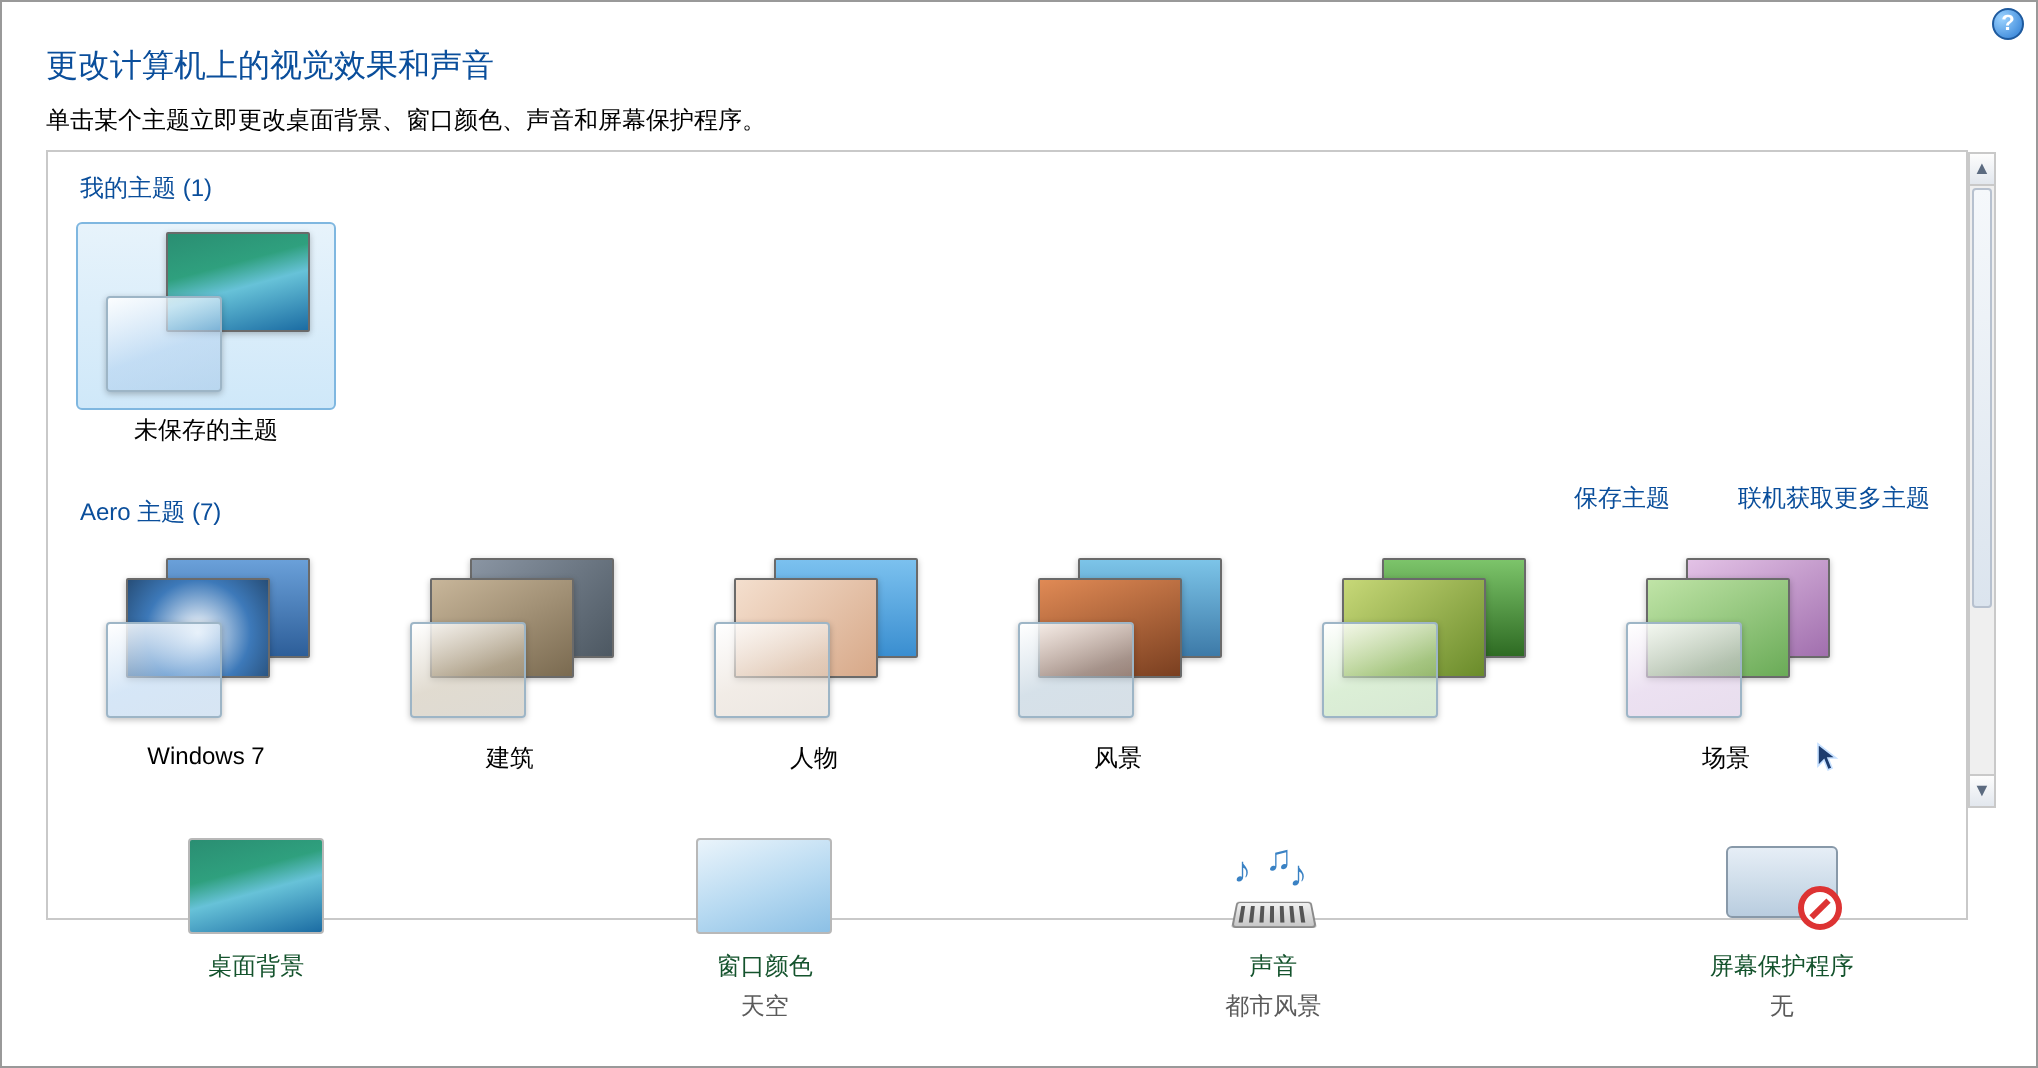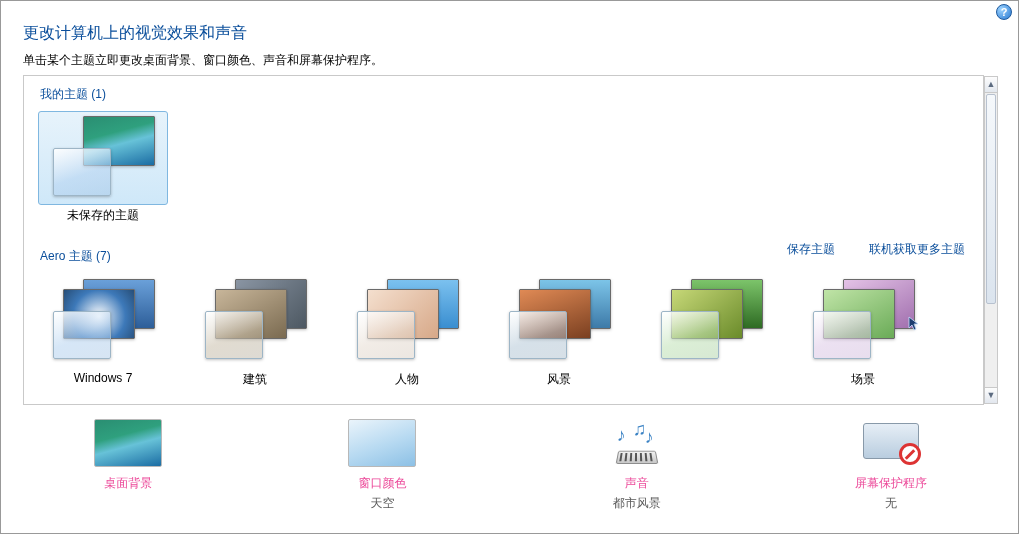--- a/index.html
+++ b/index.html
@@ -2,21 +2,21 @@
 <html><head>
 <meta charset="utf-8">
 <style>
   *{box-sizing:border-box;margin:0;padding:0;font-family:"Microsoft YaHei","Segoe UI",Tahoma,sans-serif;}
   body{width:1019px;height:534px;background:#fff;position:relative;overflow:hidden;font-size:12px;color:#000;}
   .outer{position:absolute;inset:0;border:1px solid #999;background:#fff;}
   .help{position:absolute;top:3px;right:6px;width:16px;height:16px;border-radius:50%;background:radial-gradient(circle at 30% 30%,#9cd3ff,#2a7ad2);border:1px solid #1e5a9e;color:#fff;font-size:11px;line-height:14px;text-align:center;font-weight:bold;}
   .content{position:absolute;left:22px;right:26px;top:22px;}
   h1{font-size:16px;color:#0a4e9b;font-weight:normal;margin-bottom:8px;}
   .sub{font-size:12px;color:#000;margin-bottom:8px;}
-  .panel{border:1px solid #c9c9c9;background:#fff;position:absolute;left:22px;right:34px;top:74px;height:330px;padding:6px 10px 0 14px;overflow:hidden;}
+  .panel{border:1px solid #c9c9c9;background:#fff;position:absolute;left:22px;right:34px;top:74px;height:385px;padding:6px 10px 0 14px;overflow:hidden;}
   .section-title{color:#0a4e9b;font-size:12px;margin:4px 0 8px 2px;}
   .theme-row{display:flex;gap:22px;flex-wrap:wrap;}
   .theme{width:130px;text-align:center;cursor:pointer;}
   .theme.selected .thumb-wrap{background:linear-gradient(#e7f3fb,#cfe8f9);border:1px solid #7fb7e0;border-radius:3px;padding:6px;}
   .thumb-wrap{padding:7px;border:1px solid transparent;}
   .stack{position:relative;width:100px;height:80px;margin:0 auto;}
   .stack .pic{position:absolute;width:72px;height:50px;border:1px solid #6a6a6a;border-radius:1px;box-shadow:0 1px 3px rgba(0,0,0,.25);}
   .stack .p3{right:-2px;top:-2px;}
   .stack .p2{left:10px;top:8px;}
   .stack .p1{left:0;top:30px;width:58px;height:48px;background:linear-gradient(160deg,rgba(255,255,255,.9),rgba(180,210,240,.55) 55%,rgba(140,180,220,.35));border:1px solid #9db5c6;border-radius:2px;}
@@ -39,21 +39,21 @@
   .bg-my{background:linear-gradient(165deg,#2a8e72 0%,#2fa07e 35%,#67c2d8 55%,#1b6ca3 100%);}
   
   .sb{position:absolute;right:20px;top:75px;width:14px;height:328px;background:#efefef;border:1px solid #c9c9c9;}
   .sb .btn{height:16px;background:linear-gradient(#fdfdfd,#e2e7ee);border-bottom:1px solid #c9c9c9;color:#5c6b80;text-align:center;font-size:9px;line-height:15px;}
   .sb .btn.dn{position:absolute;bottom:0;left:0;right:0;border-top:1px solid #c9c9c9;border-bottom:none;}
   .sb .thumb{position:absolute;left:1px;right:1px;top:17px;height:210px;background:linear-gradient(#f5f8fb,#dbe4ee);border:1px solid #b7c1cf;border-radius:2px;}
   
   .bottom{position:absolute;left:0;right:0;bottom:0;height:124px;display:flex;justify-content:space-around;align-items:flex-start;padding-top:10px;}
   .bitem{text-align:center;width:200px;cursor:pointer;}
   .bicon{width:68px;height:48px;margin:0 auto 8px;border:1px solid #b8b8b8;border-radius:2px;}
-  .blab{color:#ec4899;margin-bottom:3px;}
+  .blab{color:#14532d;margin-bottom:3px;}
   .bval{color:#5b5b5b;}
   
   .snd{width:68px;height:48px;margin:0 auto 8px;position:relative;}
   .kb{position:absolute;bottom:2px;left:14px;width:40px;height:16px;background:linear-gradient(#f1f1f1,#c8c8c8);border:1px solid #8a8a8a;border-radius:2px;transform:perspective(70px) rotateX(35deg);}
   .kb:before{content:"";position:absolute;inset:2px;background:repeating-linear-gradient(90deg,#555 0 2px,transparent 2px 5px);}
   .note{position:absolute;color:#3a82c4;font-size:18px;}
   .n1{left:14px;top:6px;} .n2{left:30px;top:0;} .n3{left:42px;top:8px;}
   
   .scr{width:68px;height:48px;margin:0 auto 8px;position:relative;}
   .mon{position:absolute;left:6px;top:4px;width:56px;height:36px;background:linear-gradient(#e6eef6,#b9cddf);border:1px solid #8899a9;border-radius:3px;}

